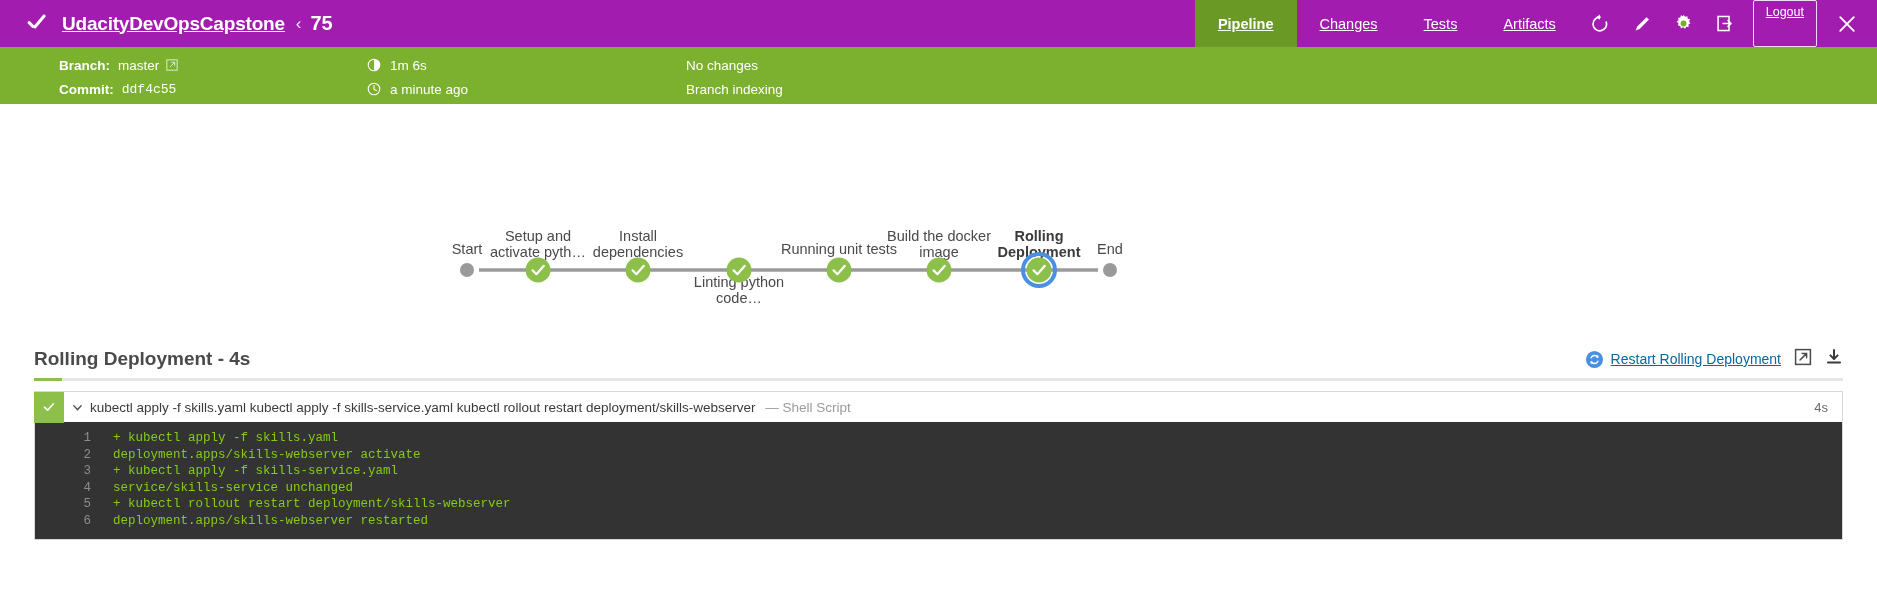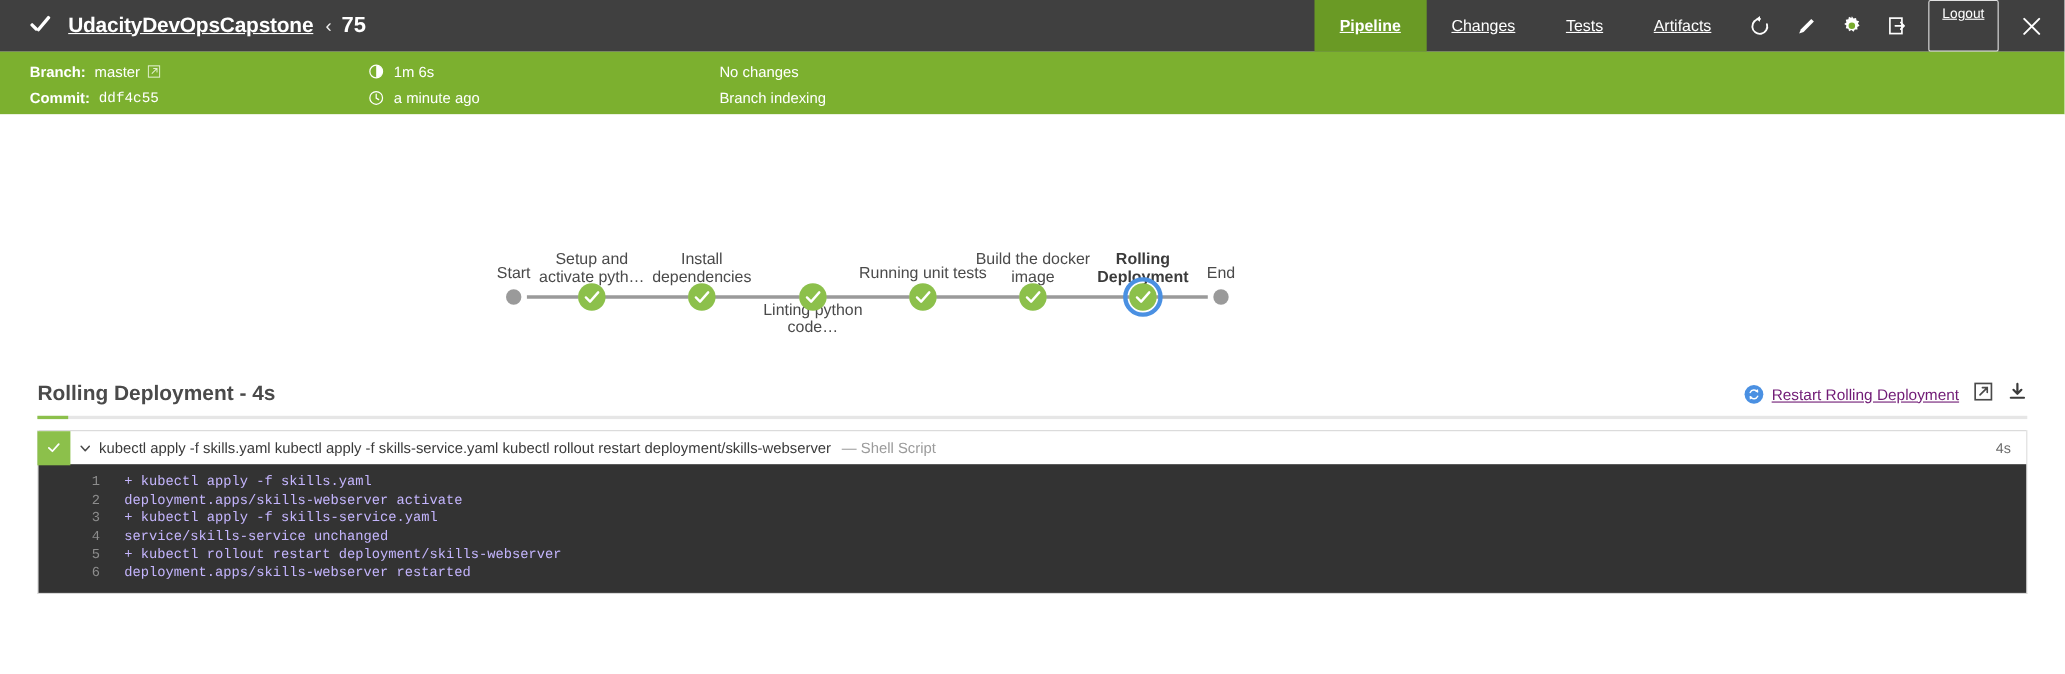--- a/index.html
+++ b/index.html
@@ -7,21 +7,21 @@
     width: 1877px; height: 613px;
     background: #ffffff;
     font-family: "Liberation Sans", sans-serif;
     overflow: hidden;
   }
 
   
   .top-bar {
     position: relative;
     height: 47px;
-    background: #404040;
+    background: #a21caf;
     display: flex;
     align-items: center;
     color: #ffffff;
   }
   .brand {
     display: flex;
     align-items: center;
     padding-left: 24px;
     flex: 1 1 auto;
     min-width: 0;
@@ -114,21 +114,21 @@
   }
 
   
   .meta-bar {
     background: #7cb02f;
     height: 57px;
     padding: 8px 0 0 0;
     position: relative;
     color: #ffffff;
   }
-  .meta-col { position: absolute; }
+  .meta-col { position: absolute; margin-left: 32px; }
   .meta-row {
     display: flex;
     align-items: center;
     height: 24px;
     font-size: 13.5px;
     white-space: nowrap;
   }
   .meta-label { font-weight: bold; margin-right: 8px; }
   .meta-value { font-weight: normal; }
   .mono { font-family: "Liberation Mono", monospace; font-size: 13px; }
@@ -169,21 +169,21 @@
     font-weight: bold;
     color: #4a4a4a;
   }
   .result-actions {
     display: flex;
     align-items: center;
     gap: 13px;
   }
   .restart-link {
     font-size: 14px;
-    color: #701a75;
+    color: #0369a1;
     text-decoration: underline;
     white-space: nowrap;
   }
   .restart-ico { display: inline-flex; margin-right: 7px; }
 
   .green-rule {
     height: 3px;
     background: #e6e6e6;
     margin-top: 8px;
     position: relative;
@@ -251,21 +251,21 @@
   }
   .log-line { display: flex; }
   .log-num {
     width: 78px;
     text-align: right;
     color: #8d8d8d;
     padding-right: 22px;
     flex: 0 0 auto;
     user-select: none;
   }
-  .log-text { color: #c4b5fd; white-space: pre; }
+  .log-text { color: #84cc16; white-space: pre; }
 </style>
 </head>
 <body>
 
 <div class="top-bar">
   <div class="brand">
     <span class="result-check"></span>
     <span class="brand-name">UdacityDevOpsCapstone</span>
     <span class="brand-sep">‹</span>
     <span class="brand-run">75</span>

